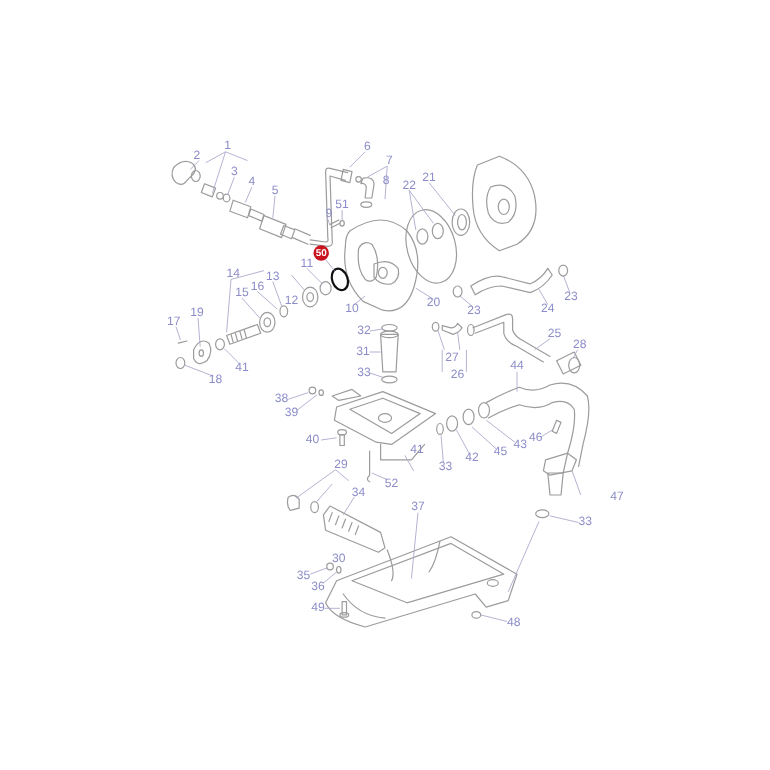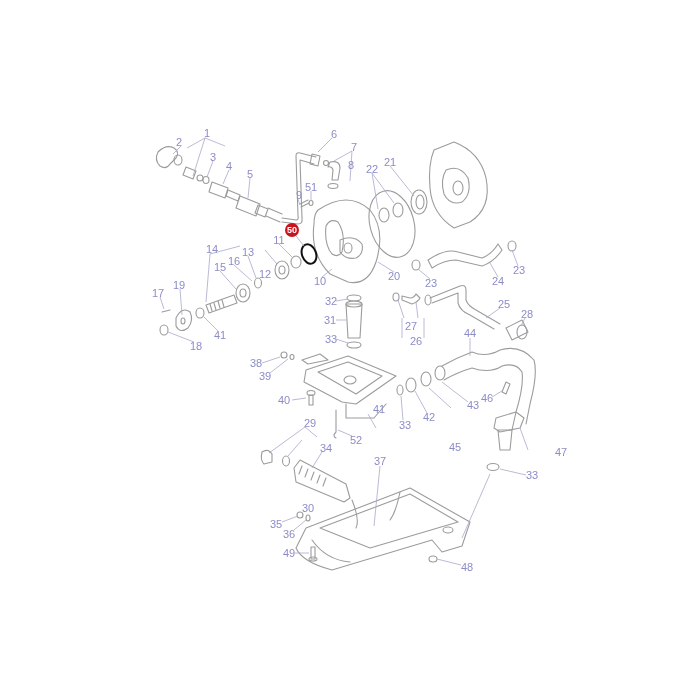--- a/index.html
+++ b/index.html
@@ -245,21 +245,21 @@
     <div class="lbl" style="left: 504px; top: 304px;">25</div>
     <div class="lbl" style="left: 527px; top: 314px;">28</div>
     <div class="lbl" style="left: 470px; top: 333px;">44</div>
     <div class="lbl" style="left: 256px; top: 363px;">38</div>
     <div class="lbl" style="left: 265px; top: 376px;">39</div>
     <div class="lbl" style="left: 284px; top: 400px;">40</div>
     <div class="lbl" style="left: 379px; top: 409px;">41</div>
     <div class="lbl" style="left: 356px; top: 440px;">52</div>
     <div class="lbl" style="left: 405px; top: 425px;">33</div>
     <div class="lbl" style="left: 429px; top: 417px;">42</div>
-    <div class="lbl" style="left: 455px; top: 411px; margin-top: 36px;">45</div>
+    <div class="lbl" style="left: 455px; top: 411px;">45</div>
     <div class="lbl" style="left: 473px; top: 405px;">43</div>
     <div class="lbl" style="left: 487px; top: 398px;">46</div>
     <div class="lbl" style="left: 533px; top: 452px; margin-left: 28px;">47</div>
     <div class="lbl" style="left: 532px; top: 475px;">33</div>
     <div class="lbl" style="left: 310px; top: 423px;">29</div>
     <div class="lbl" style="left: 308px; top: 460px; margin-top: 48px;">30</div>
     <div class="lbl" style="left: 326px; top: 448px;">34</div>
     <div class="lbl" style="left: 380px; top: 461px;">37</div>
     <div class="lbl" style="left: 276px; top: 524px;">35</div>
     <div class="lbl" style="left: 289px; top: 534px;">36</div>

